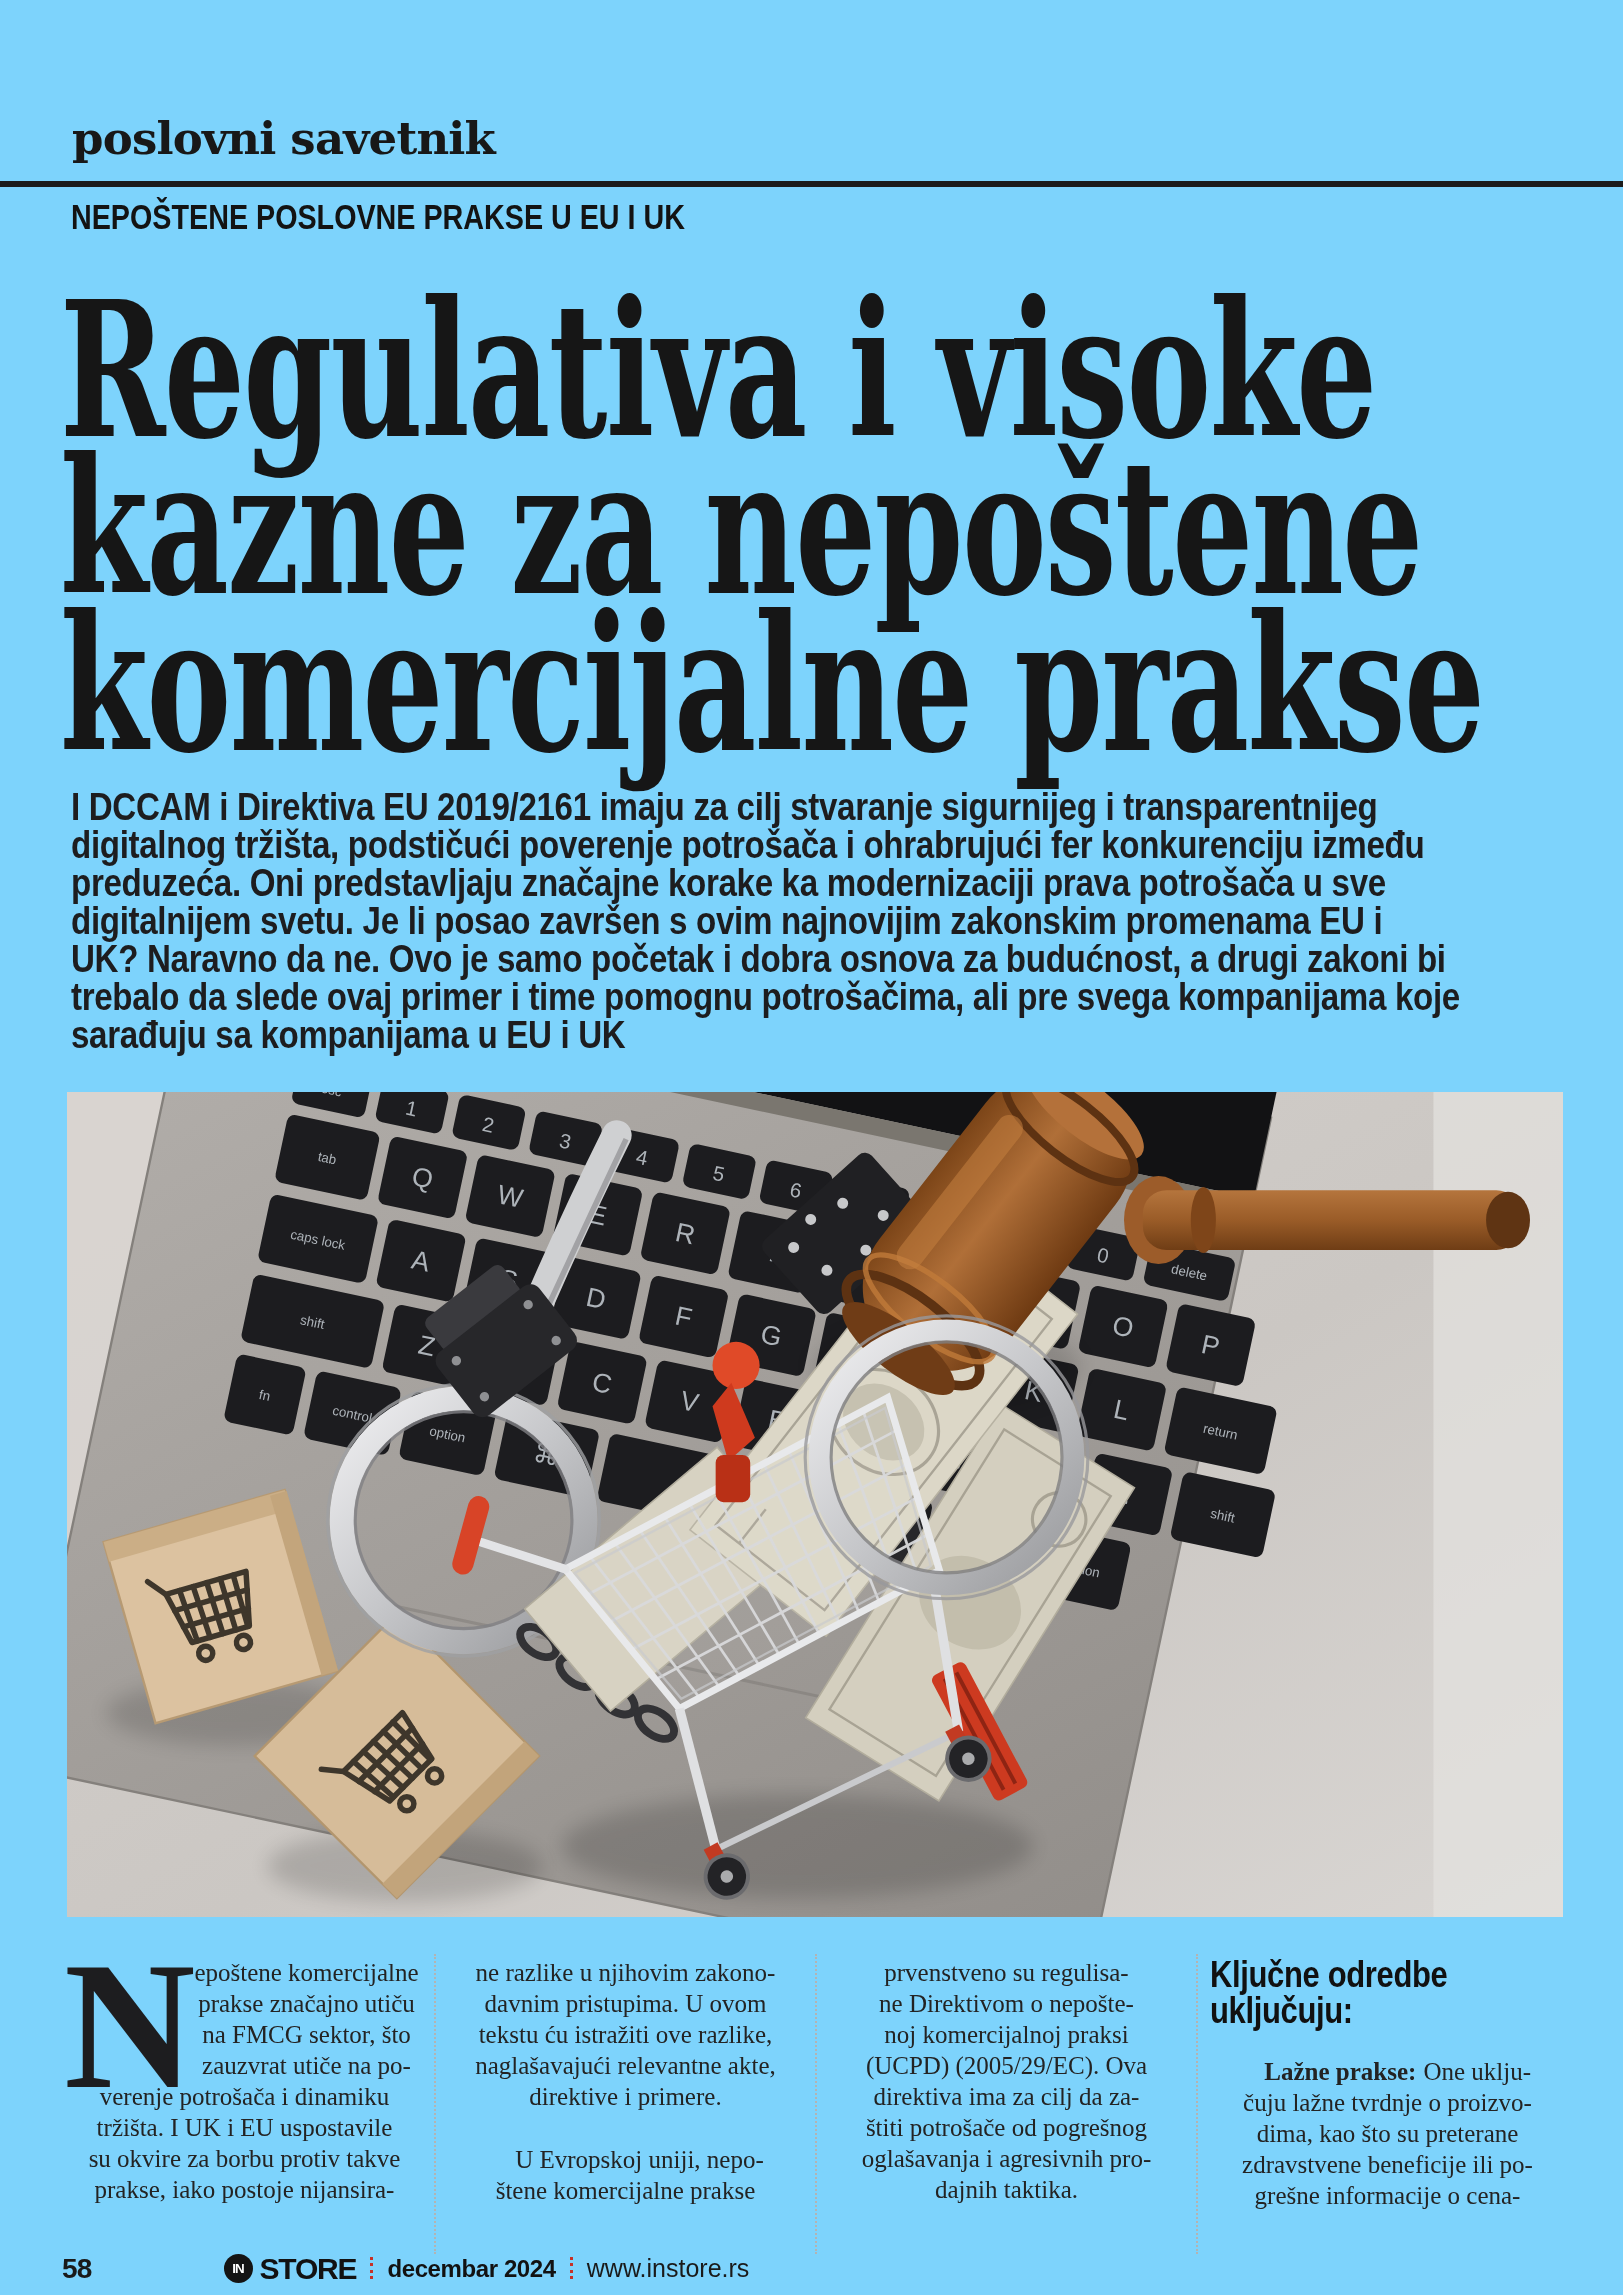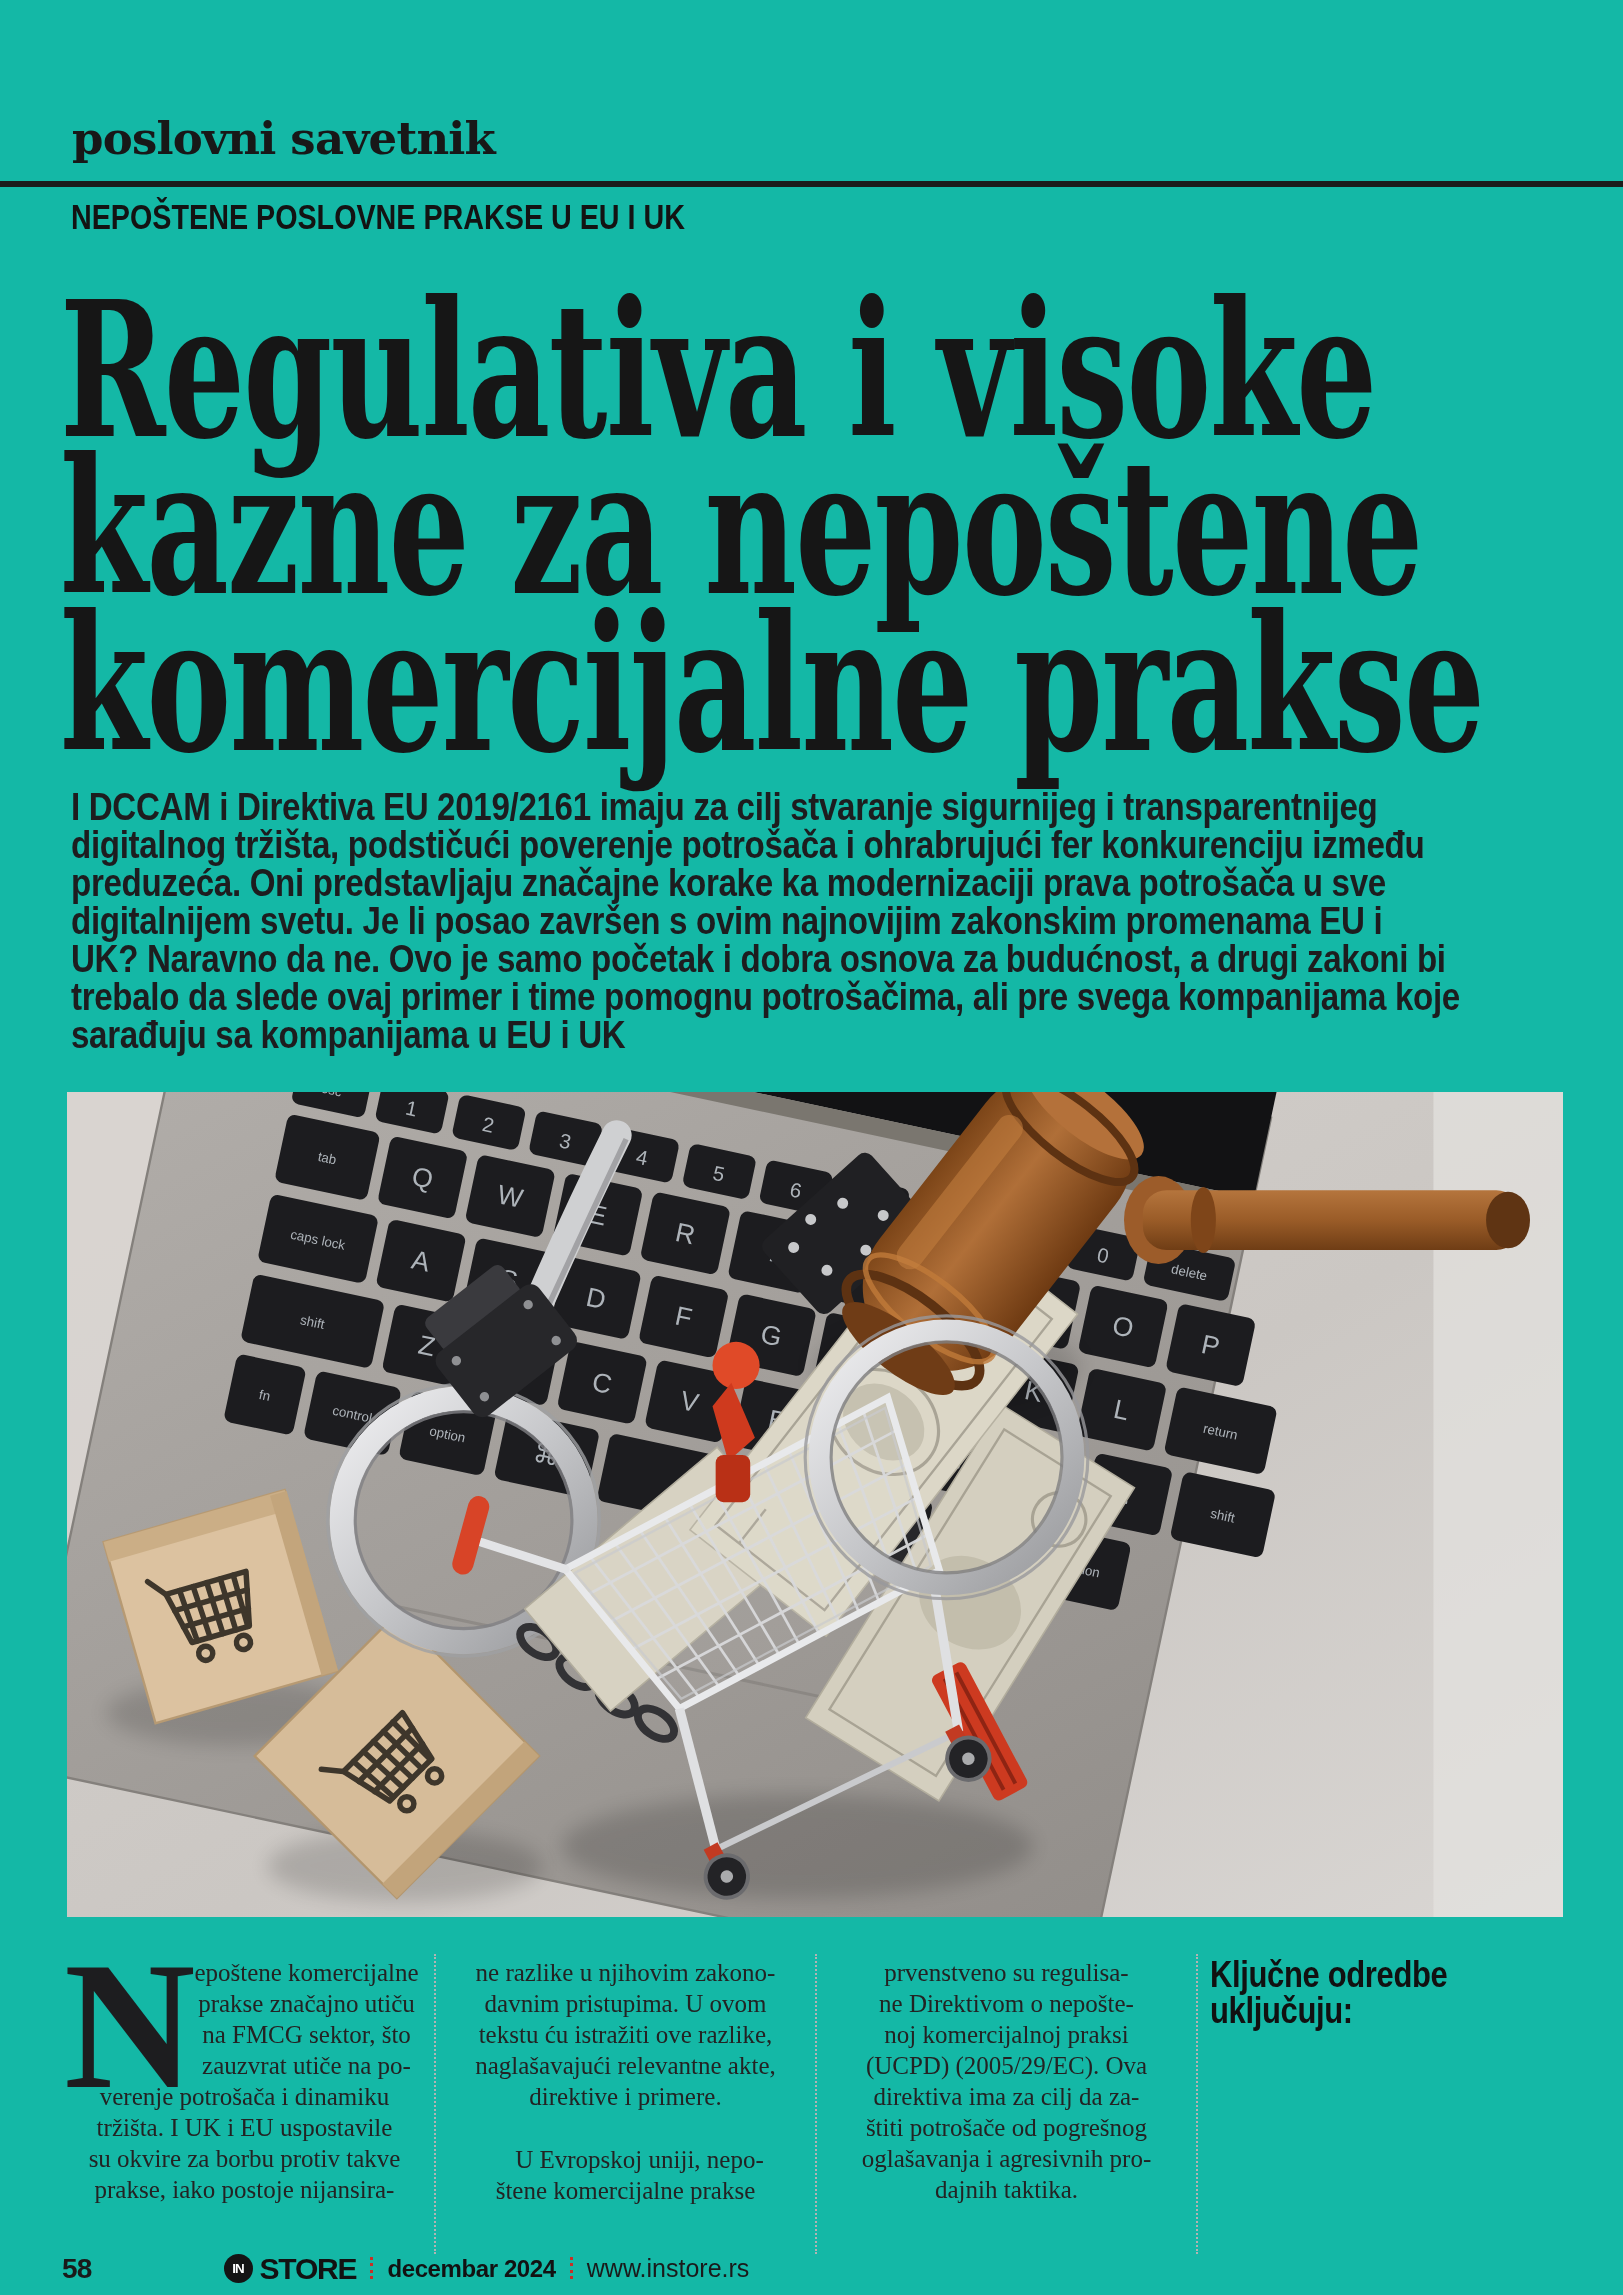--- a/index.html
+++ b/index.html
@@ -1,17 +1,17 @@
 <!DOCTYPE html>
 <html style="font-size:12.6px"><head>
 <meta charset="utf-8">
 <title>Document</title>
 <style>
   html,body{margin:0;padding:0;background:#ffffff;}
-  .page{position:relative;width:1623px;height:2295px;background:#14b8a6;overflow:hidden;
+  .page{position:relative;width:1623px;height:2295px;background:#7dd3fc;overflow:hidden;
         font-family:"Liberation Sans",sans-serif;color:#1a1a1a;}
 
   
   .masthead{position:absolute;left:72px;top:116px;
             font:700 45px/1 "DejaVu Serif",serif;letter-spacing:-0.8px;color:#181818;}
   .rule{position:absolute;left:0;top:181px;width:1623px;height:5.5px;background:#1b1b1b;}
   .kicker{position:absolute;left:71px;top:199px;white-space:nowrap;
           font:700 35px/1 "Liberation Sans",sans-serif;color:#131313;
           transform:scaleX(.82);transform-origin:0 0;}
 
@@ -440,20 +440,27 @@
       <div class="ln">štiti potrošače od pogrešnog</div>
       <div class="ln">oglašavanja i agresivnih pro-</div>
       <div class="ln">dajnih taktika.</div>
     </div>
 
     <div class="col col4">
       <div class="kh">
         <div>Ključne odredbe</div>
         <div>uključuju:</div>
       </div>
+      <div class="p4">
+        <div class="ln first"><span class="term">Lažne prakse:</span><span class="afterterm">One uklju-</span></div>
+        <div class="ln">čuju lažne tvrdnje o proizvo-</div>
+        <div class="ln">dima, kao što su preterane</div>
+        <div class="ln">zdravstvene beneficije ili po-</div>
+        <div class="ln">grešne informacije o cena-</div>
+      </div>
     </div>
   </div>
 
   <div class="footer">
     <div class="pnum">58</div>
     <div class="logo">
       <div class="logomark">IN</div>
       <div class="logotext">STORE</div>
     </div>
     <div class="fsep"></div>

